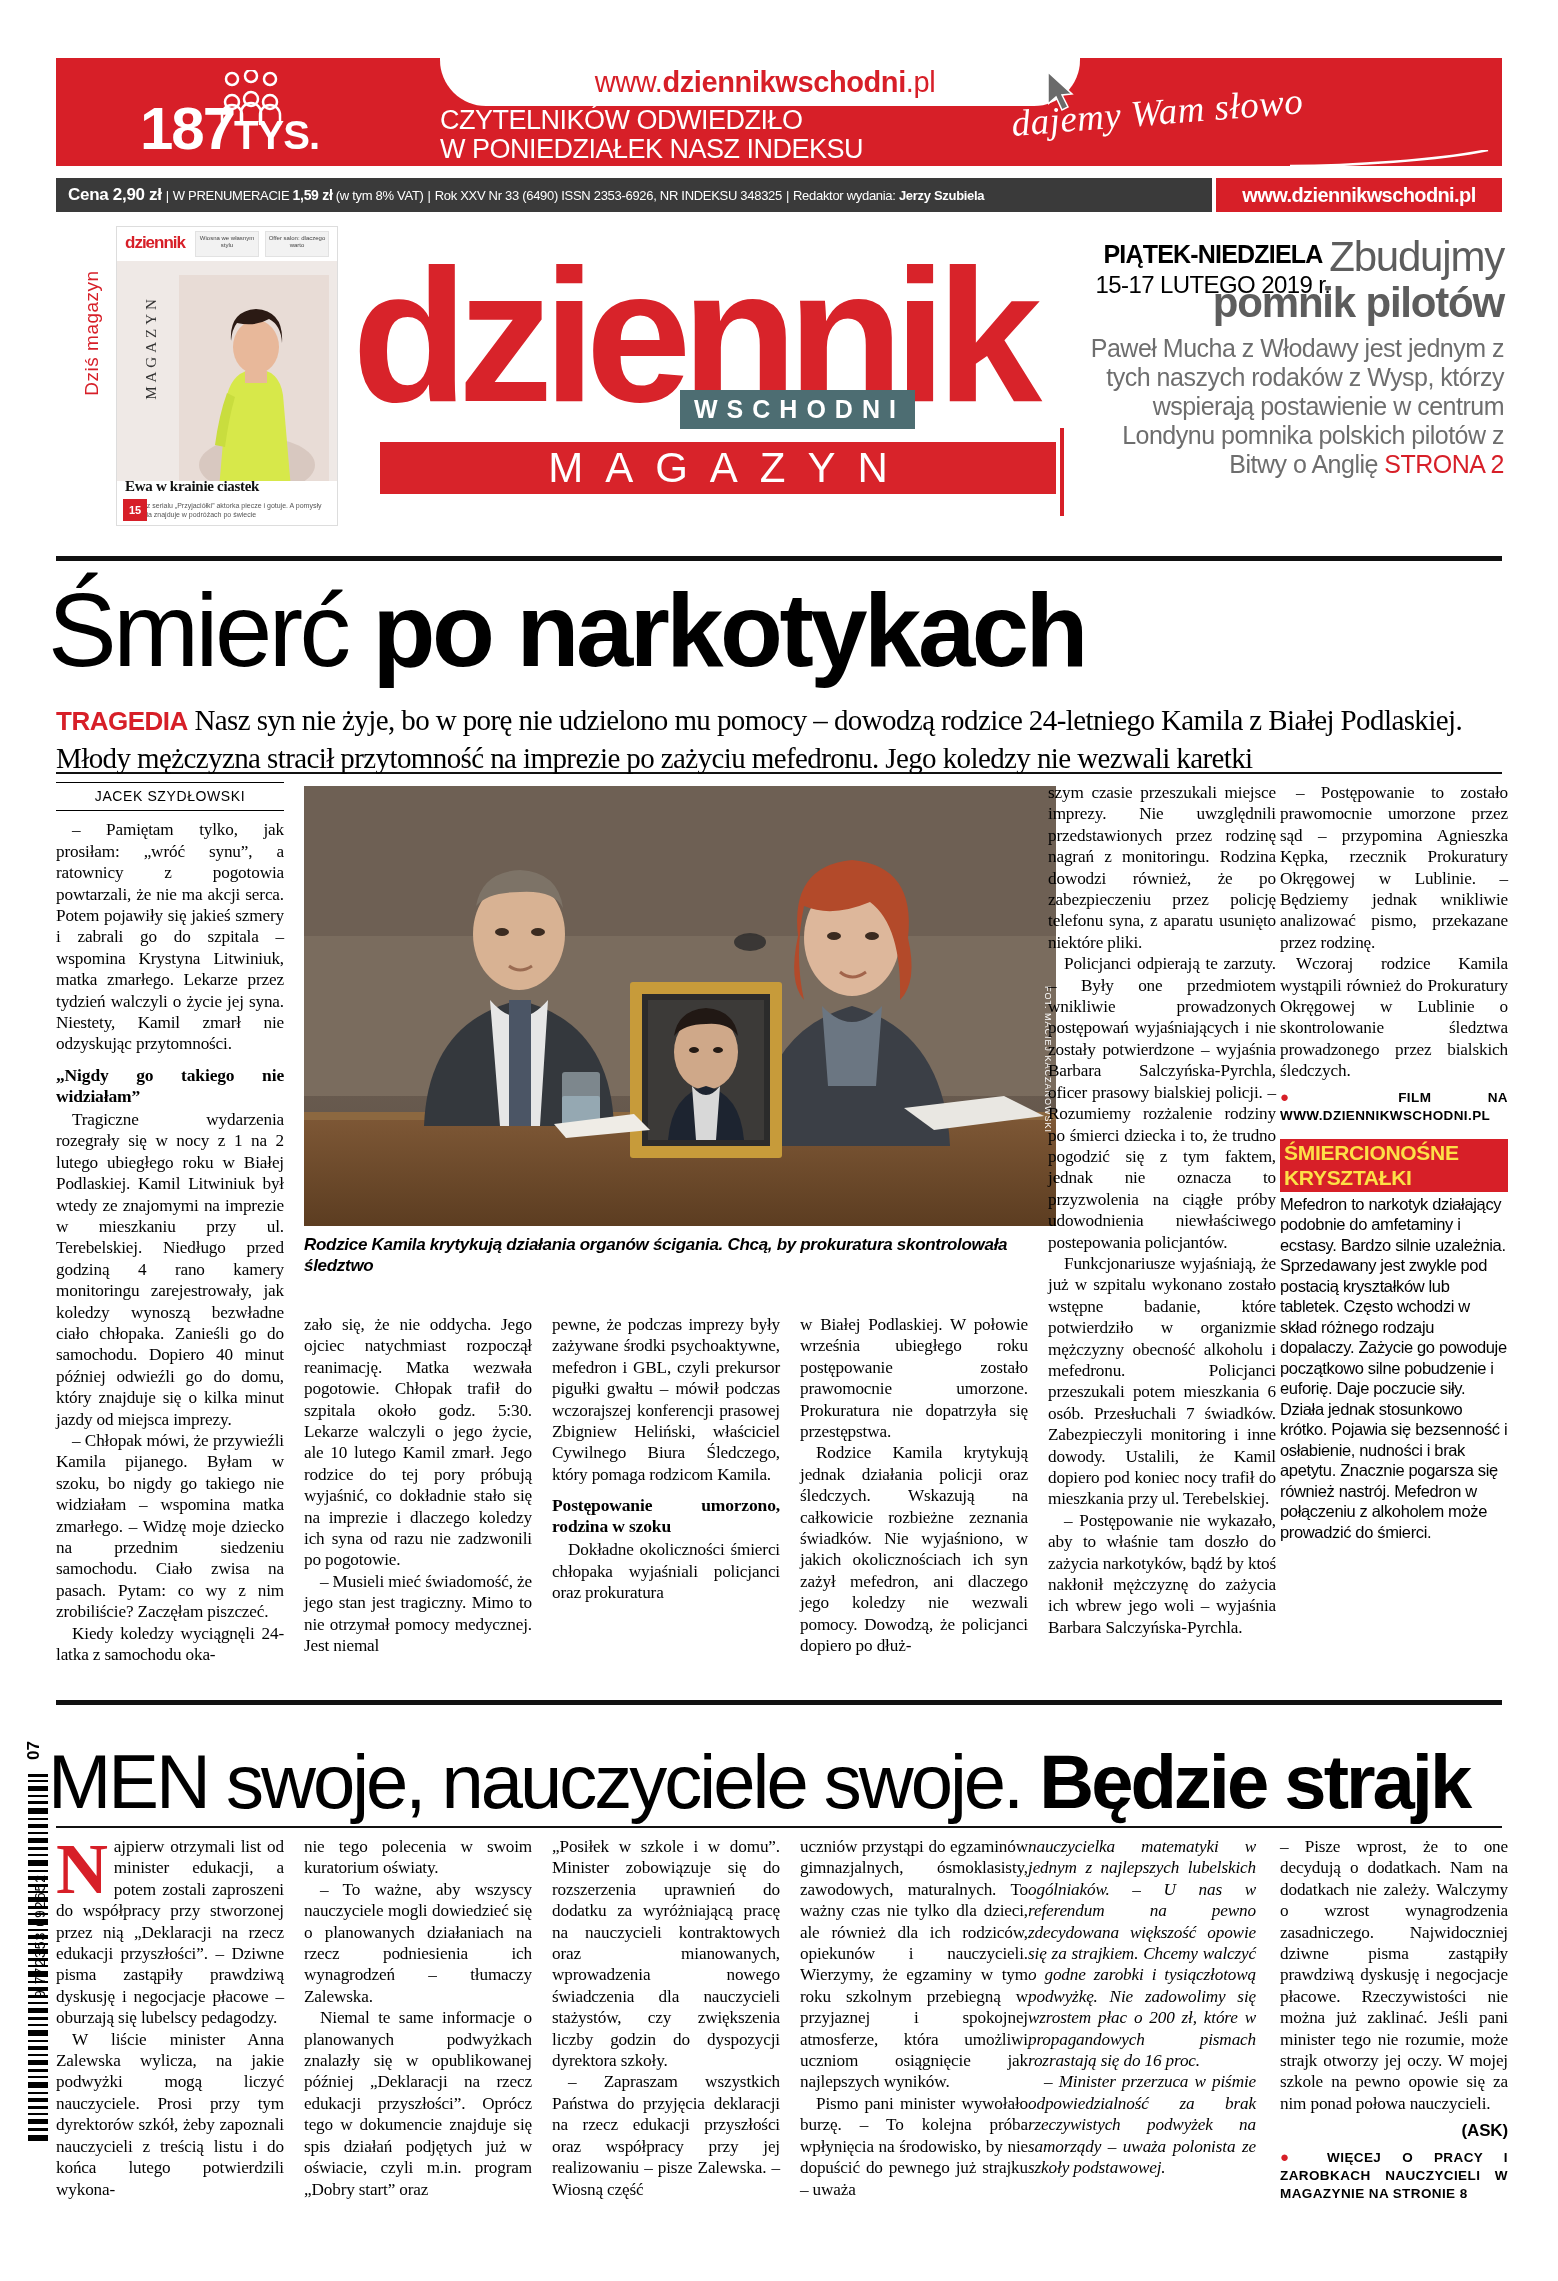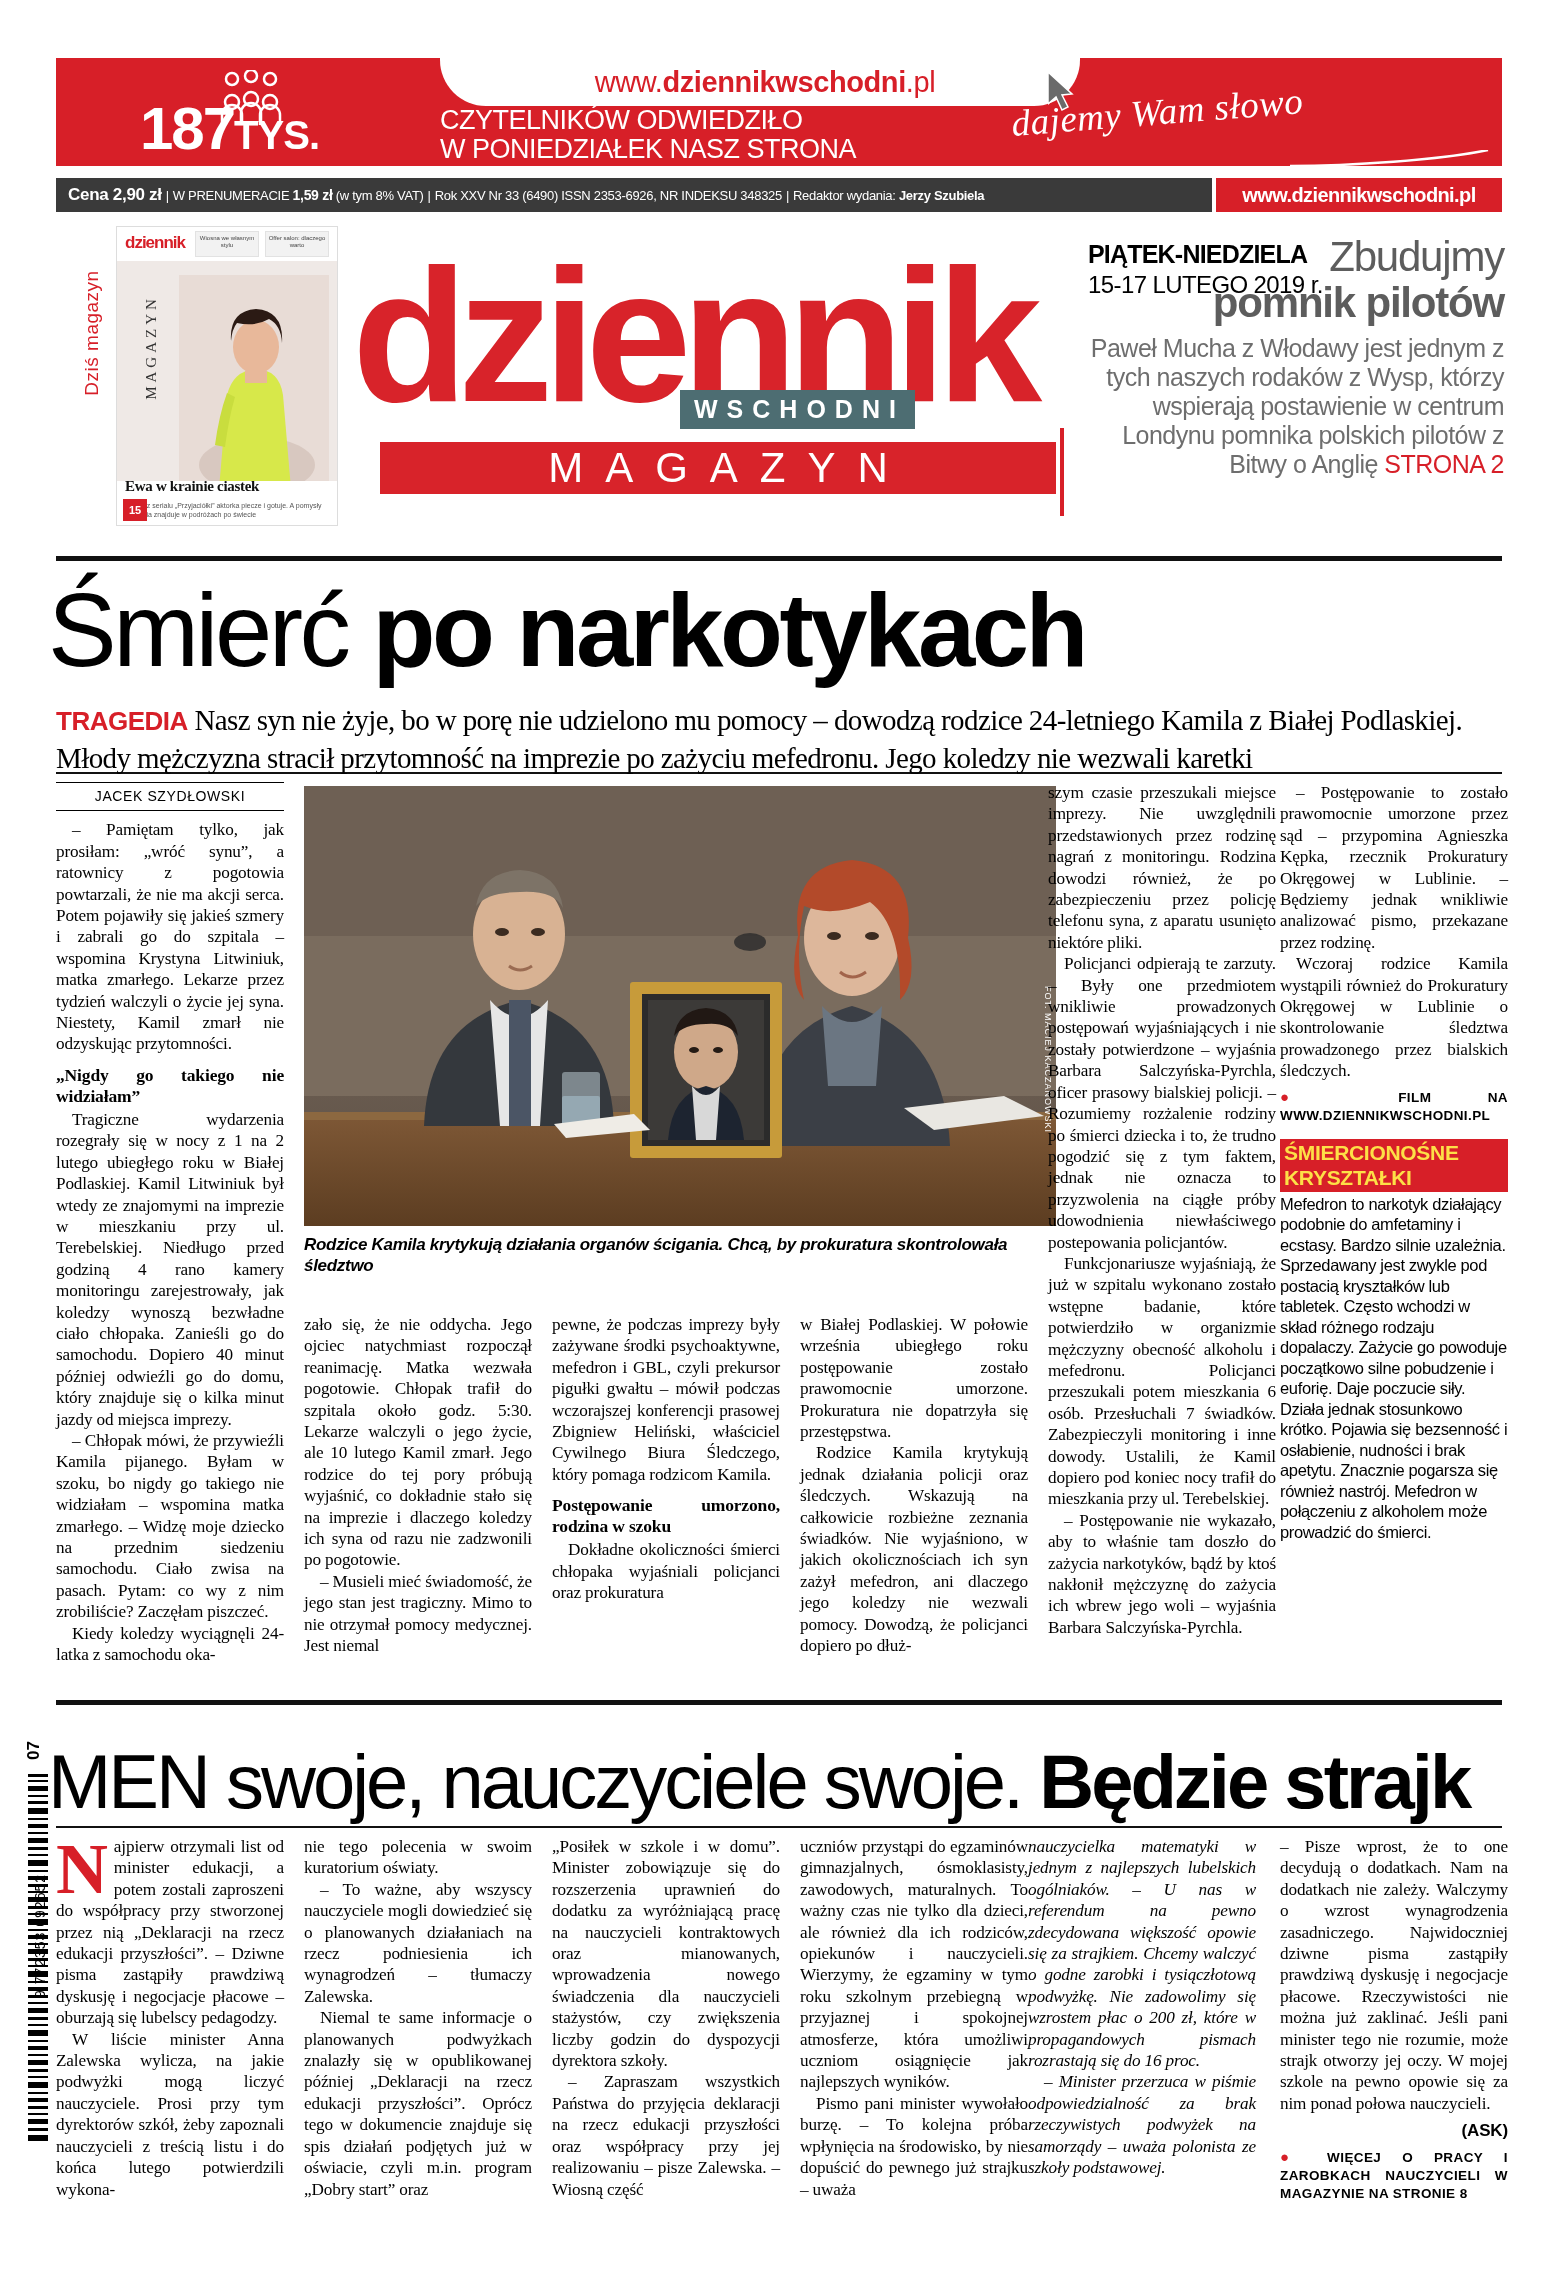--- a/index.html
+++ b/index.html
@@ -141,21 +141,21 @@
     font-size:25px; letter-spacing:9px; padding:5px 10px 5px 14px;
   }
   .logo-magazyn {
     position:absolute; left:50px; top:210px; width:676px; height:52px;
     background:#d8232a; color:#fff;
     font-family:"Liberation Sans", sans-serif; font-weight:normal;
     font-size:42px; line-height:52px; letter-spacing:22px;
     text-align:center; text-indent:22px;
   }
   .issue-date {
-    position:absolute; left:758px; top:8px; width:250px; text-align:left;
+    position:absolute; left:758px; top:8px; width:250px; text-align:center;
     font-family:"Liberation Sans", sans-serif;
   }
   .issue-date .d1 { font-weight:bold; font-size:25px; letter-spacing:-0.8px; display:block; }
   .issue-date .d2 { font-size:24px; letter-spacing:-0.6px; display:block; margin-top:2px; }
 
   .teaser {
     position:absolute; left:1090px; top:16px; width:414px;
     text-align:right; color:#6e6e6e;
     font-family:"Liberation Sans", sans-serif;
   }
@@ -312,21 +312,21 @@
       <path d="M23 55 v-12 a10 10 0 0 1 20 0 v12" fill="none" stroke="#fff" stroke-width="2.5"></path>
       <path d="M42 55 v-10 a10 10 0 0 1 20 0 v10" fill="none" stroke="#fff" stroke-width="2.5"></path>
     </svg>
   </span>
 
   <div class="promo-num">
     <span>187</span><span class="tys">TYS.</span>
   </div>
   <div class="promo-txt">
     <div>CZYTELNIKÓW ODWIEDZIŁO</div>
-    <div>W PONIEDZIAŁEK NASZ STRONA</div>
+    <div>W PONIEDZIAŁEK NASZ INDEKSU</div>
   </div>
   <div class="promo-slogan">dajemy Wam słowo</div>
   <span class="promo-swoosh">
     <svg width="200" height="18" viewBox="0 0 200 18">
         <path d="M0 16 C60 16 150 10 198 0" stroke="#fff" stroke-width="2.5" fill="none"></path>
       </svg>
   </span>
 </div>
 
 <div class="infobar-wrap">

